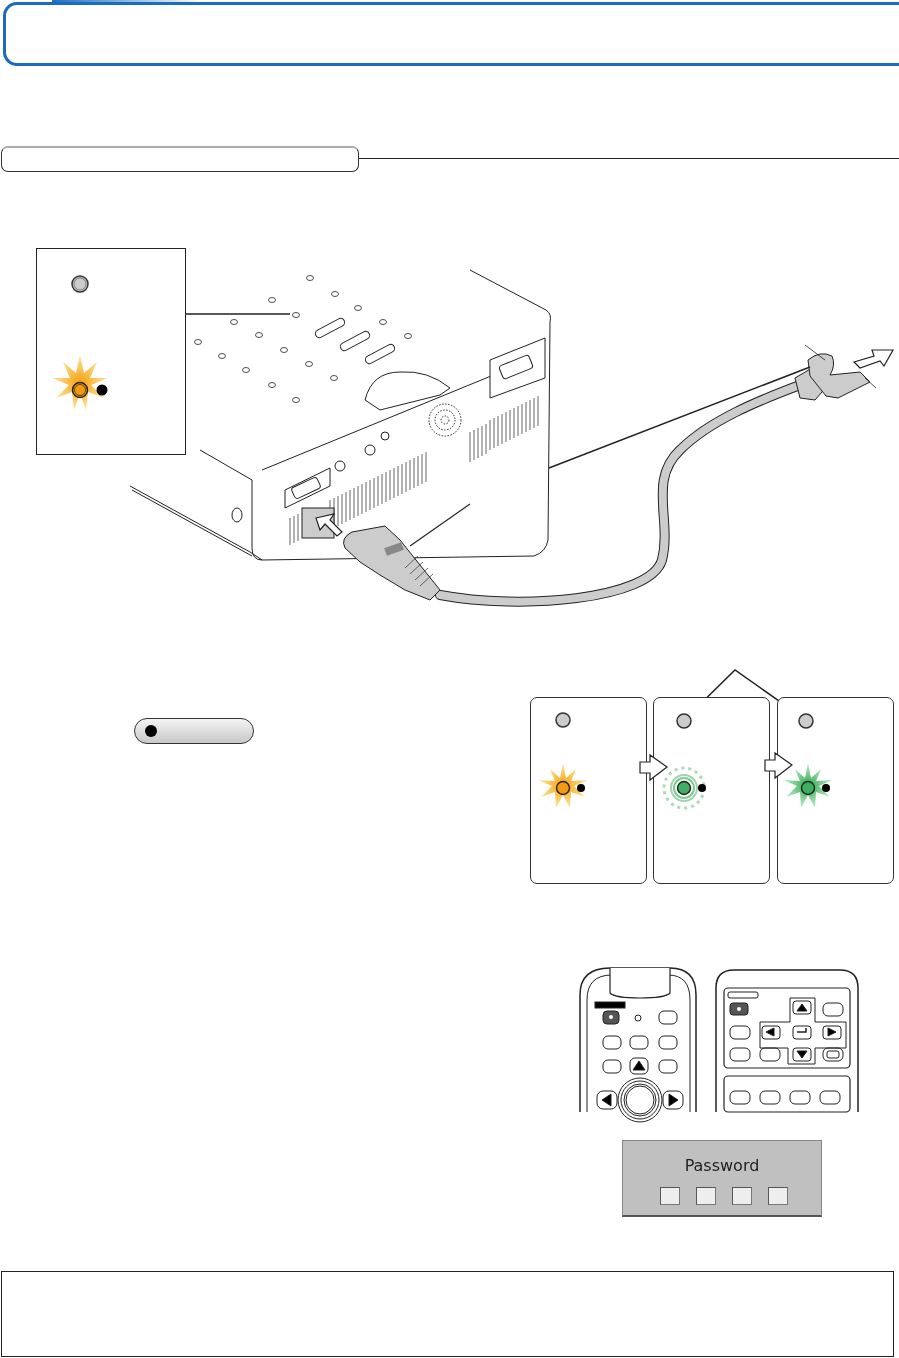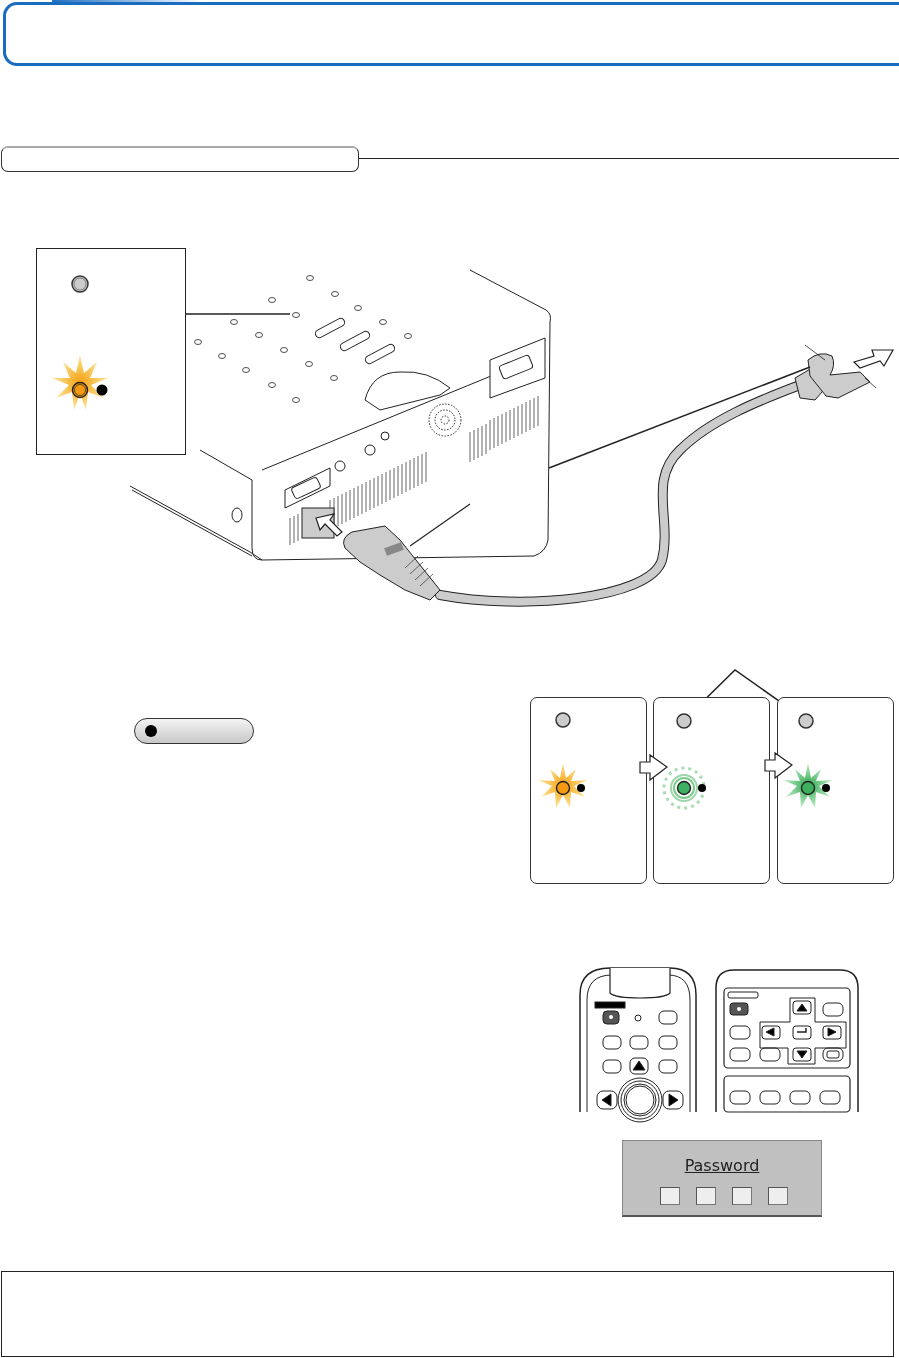--- a/index.html
+++ b/index.html
@@ -14,21 +14,21 @@
   
   #inset1{left:36px;top:248px;width:150px;height:207px;border:1.5px solid #222;box-sizing:border-box;background:#fff;}
   
   .step{position:absolute;top:697px;width:117px;height:187px;border:1px solid #333;border-radius:7px;box-sizing:border-box;background:#fff;}
   #step1{left:530px;} #step2{left:653px;} #step3{left:777px;}
   
   #power-pill{left:134px;top:718px;width:120px;height:26px;border-radius:13px;border:1.5px solid #333;box-sizing:border-box;background:linear-gradient(#f4f4f4,#c8c8c8);}
   #power-dot{left:10px;top:6px;width:12px;height:12px;border-radius:50%;background:#000;}
   
   #pwd{left:622px;top:1140px;width:200px;height:77px;background:#c0c0c0;border:1px solid #888;border-bottom:2px solid #555;box-sizing:border-box;}
-  #pwd-title{left:0;top:15px;width:198px;text-align:center;font-size:16px;color:#222;text-decoration:underline;}
+  #pwd-title{left:0;top:15px;width:198px;text-align:center;font-size:16px;color:#222;}
   .pwd-cell{position:absolute;top:46px;width:18px;height:16px;background:#eee;border:1px solid #777;border-top-color:#555;border-left-color:#555;}
   
   #note{left:1px;top:1271px;width:893px;height:86px;border:1.5px solid #222;box-sizing:border-box;}
   svg{position:absolute;left:0;top:0;overflow:visible;}
 </style>
 </head>
 <body>
 
 <div class="abs" id="hdr-grad"></div>
 <div class="abs" id="hdr-box">

